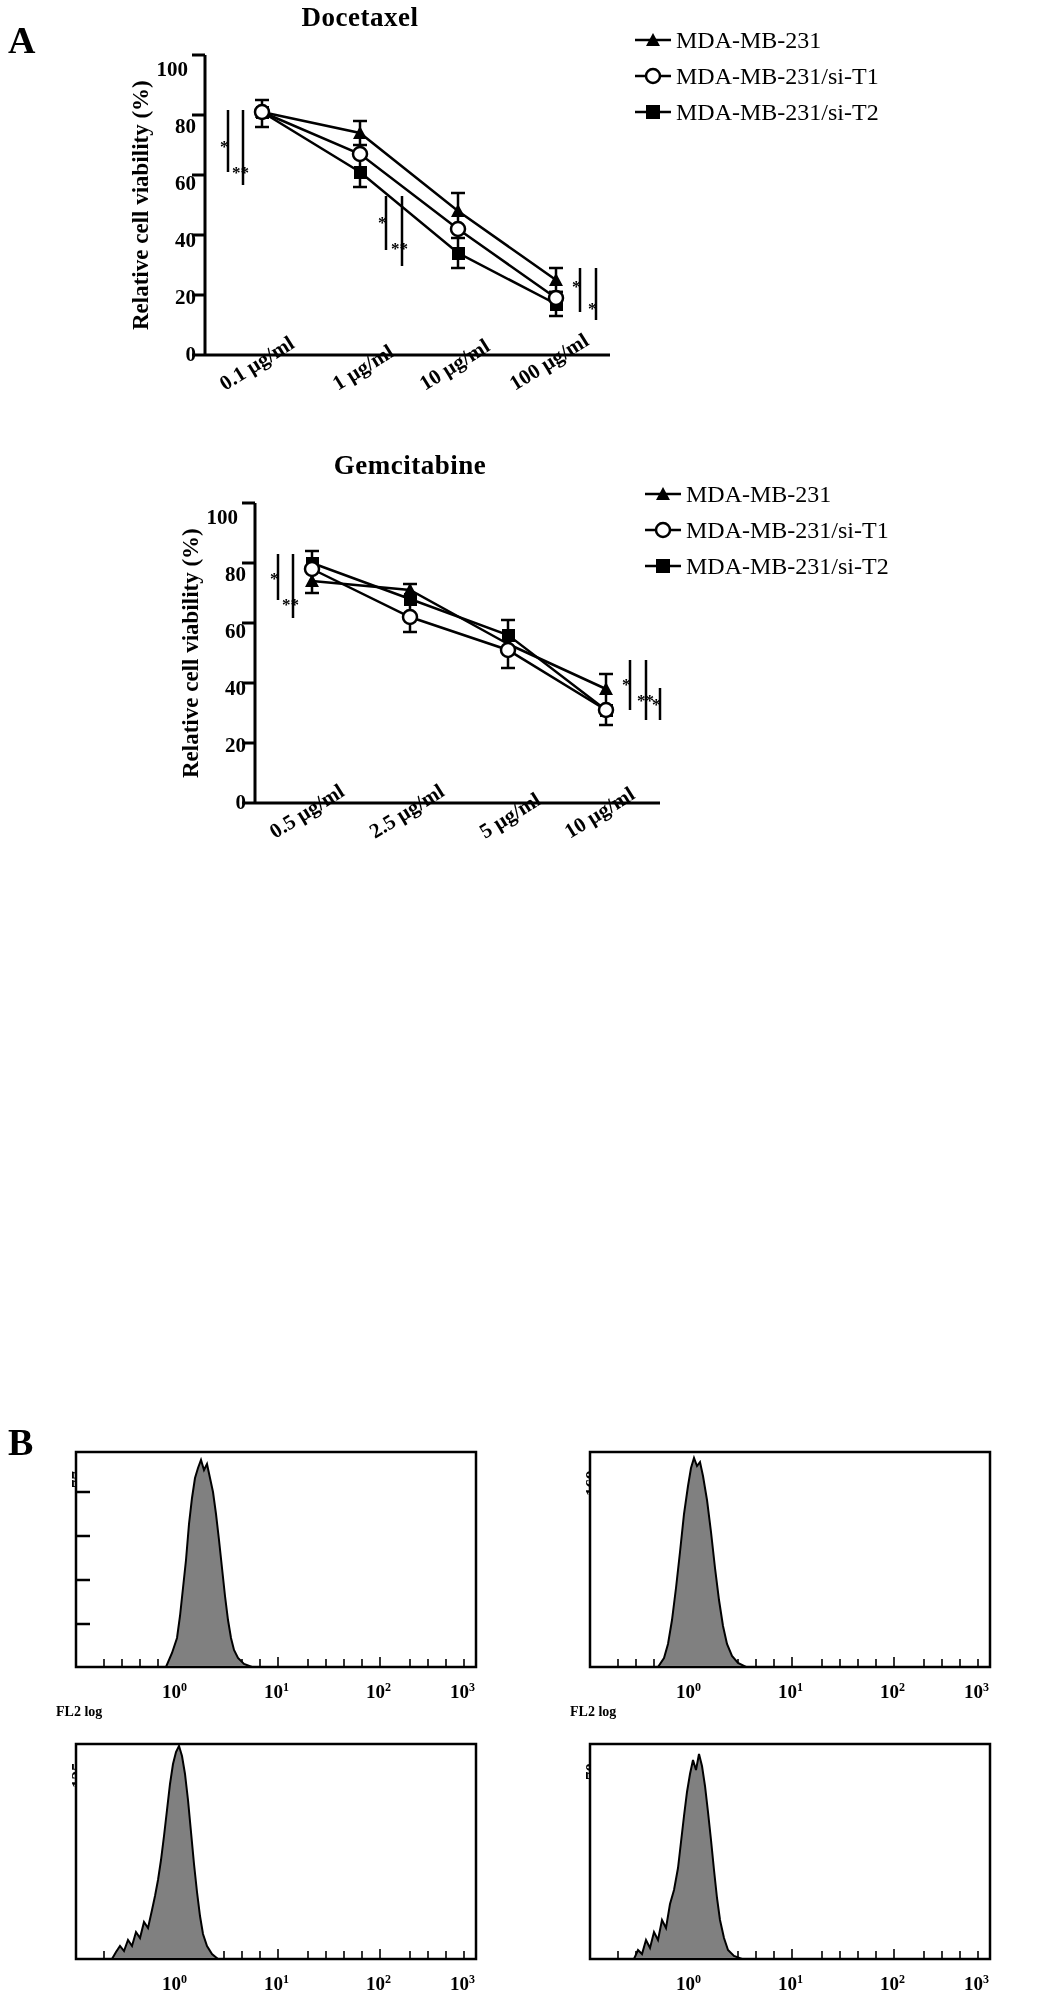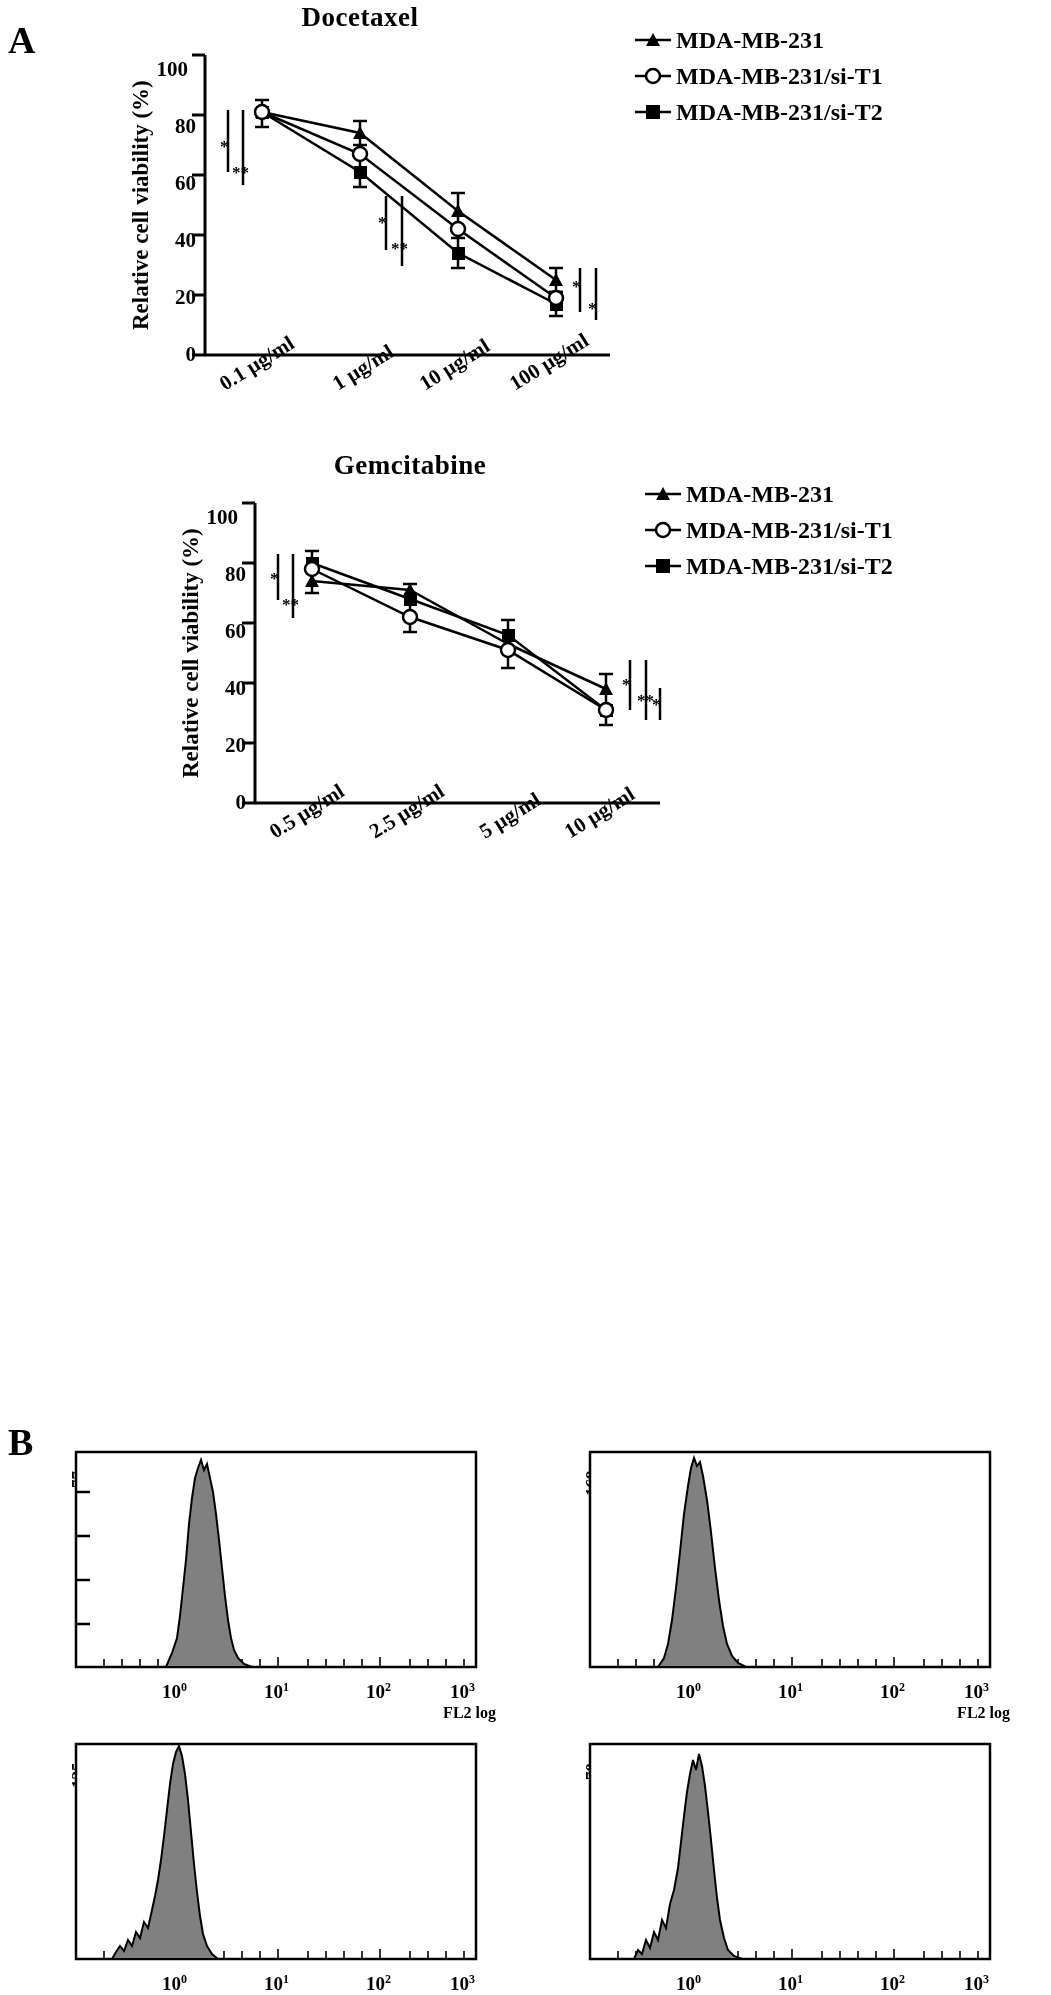--- a/index.html
+++ b/index.html
@@ -29,32 +29,32 @@
     position:absolute;text-align:right;font-weight:bold;font-size:21px;
     width:46px;
   }
   .xtick-label{
     position:absolute;font-weight:bold;font-size:21px;white-space:nowrap;
     transform-origin:0 0;transform:rotate(-32deg);
   }
   .legend{position:absolute;}
   .legend-row{display:flex;align-items:center;height:36px;}
   .legend-sym{width:46px;display:flex;align-items:center;justify-content:center;}
-  .legend-text{font-weight:bold;font-size:24px;white-space:nowrap;}
+  .legend-text{font-weight:normal;font-size:24px;white-space:nowrap;}
   svg{display:block;overflow:visible;}
 
   
   .flow{position:absolute;}
   .flow-count{
     position:absolute;font-weight:bold;font-size:17px;
     transform-origin:0 0;transform:rotate(-90deg);white-space:nowrap;
   }
   .flow-xlabel{
-    position:absolute;width:100%;text-align:right;
-    font-weight:bold;font-size:16px;
+    position:absolute;width:100%;text-align:left;
+    font-weight:bold;font-size:14px;
   }
   .flow-tick-label{
     position:absolute;font-weight:bold;font-size:19px;white-space:nowrap;
   }
   .sup{font-size:12px;vertical-align:super;}
 </style>
 </head>
 <body>
 
 <div class="panel-letter" id="panel-A-letter">A</div>

